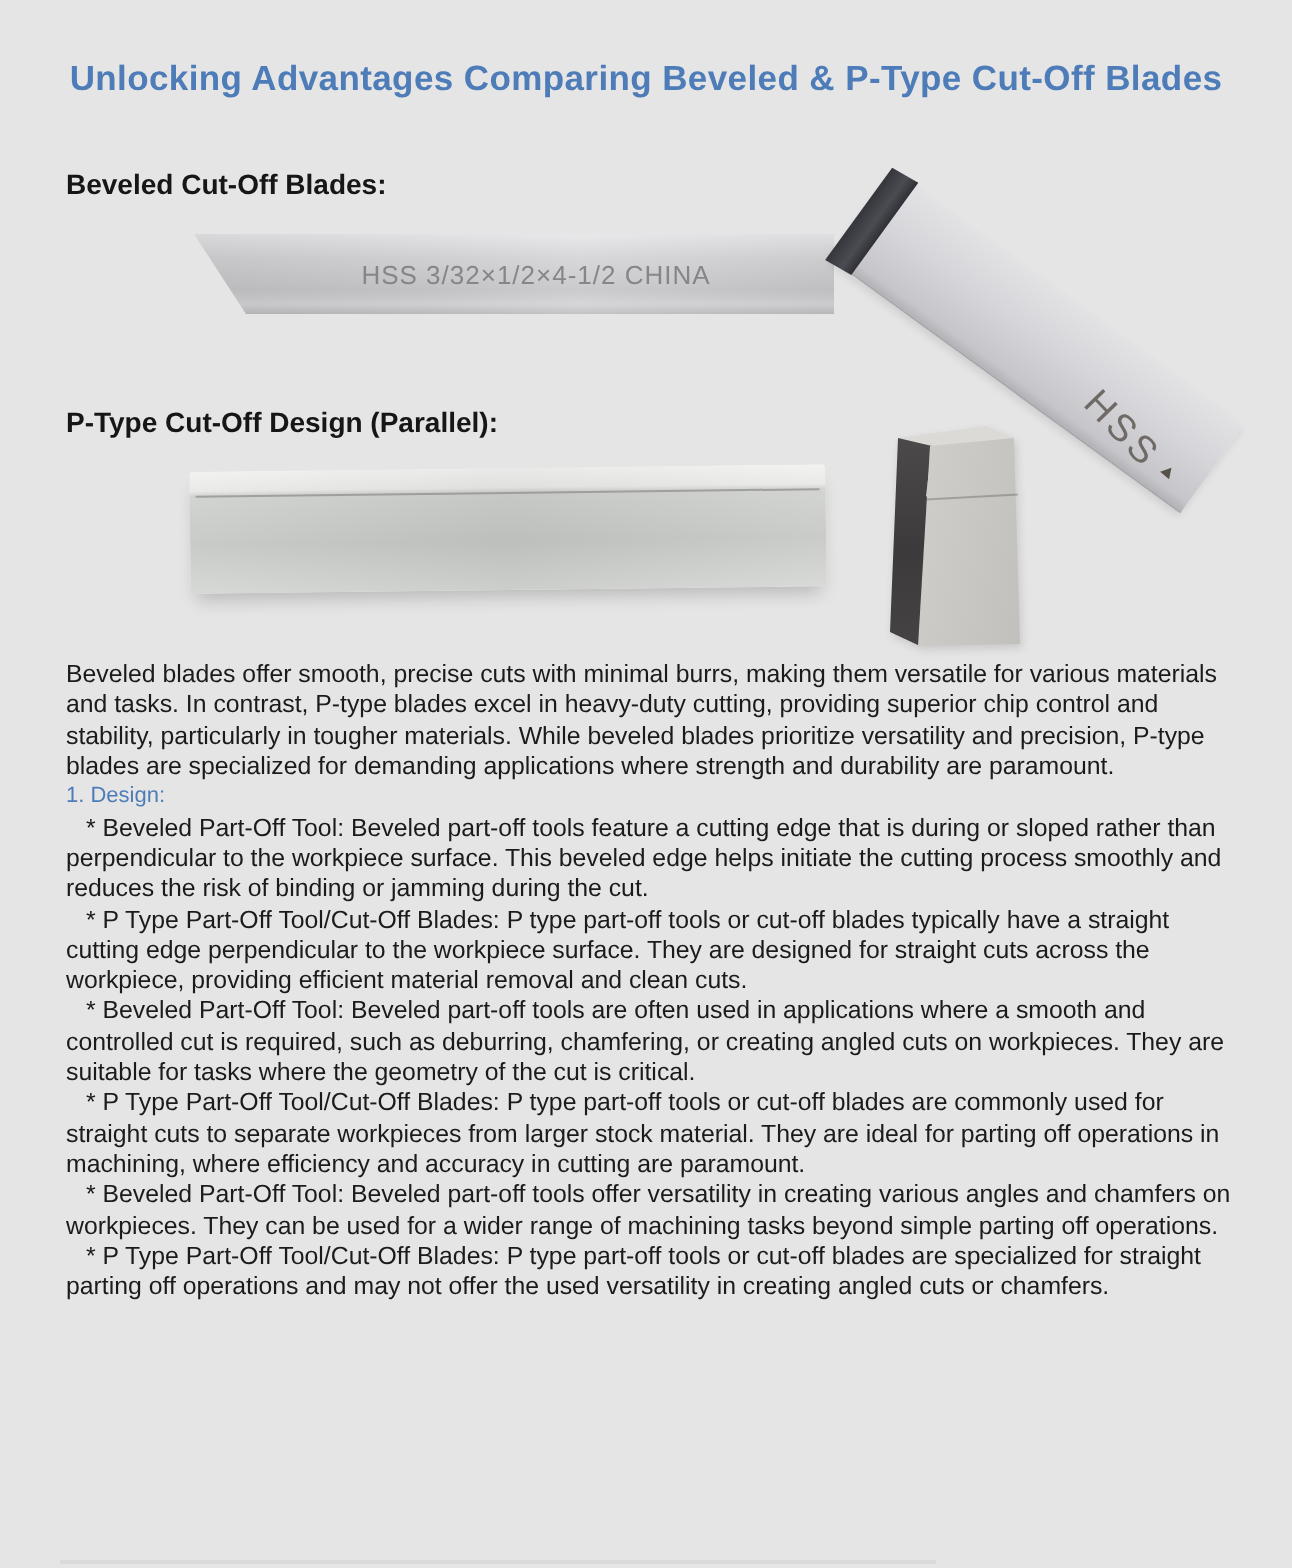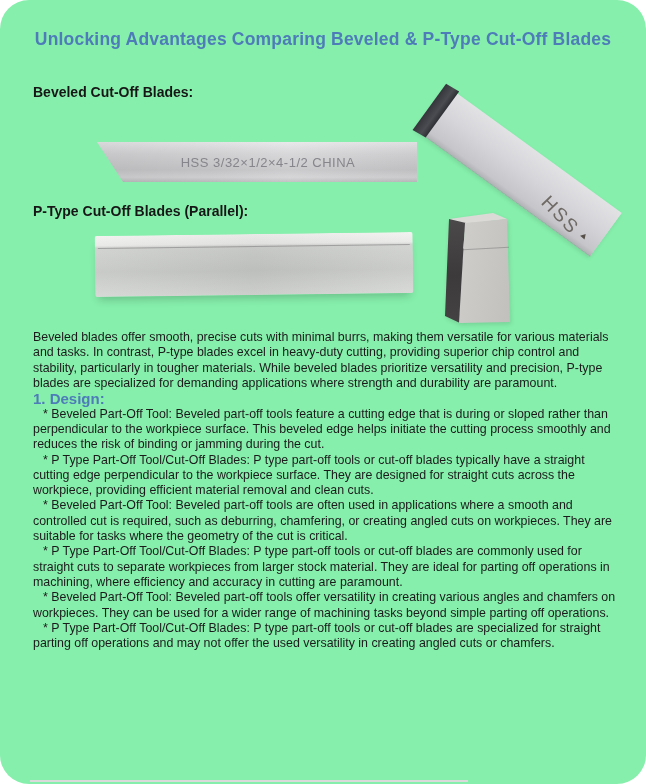--- a/index.html
+++ b/index.html
@@ -1,36 +1,36 @@
 <!DOCTYPE html>
 <html><head>
 <meta charset="utf-8">
 <style>
   html,body{margin:0;padding:0;background:#ffffff;}
   #page{
-    position:relative;width:646px;height:784px;overflow:hidden;background:#86efac;
-    font-family:"Liberation Sans",sans-serif;color:#1b1b1b;border-radius:29px;
+    position:relative;width:646px;height:784px;overflow:hidden;background:#e5e5e5;
+    font-family:"Liberation Sans",sans-serif;color:#1b1b1b;
   }
   
   .doc-title{
     position:absolute;top:29px;left:0;width:100%;text-align:center;
     font-size:17.5px;font-weight:bold;color:#4d7cb8;letter-spacing:.2px;
   }
   
   .fig-label{position:absolute;left:33px;font-size:14px;font-weight:bold;color:#161616;}
   .fig-label.beveled{top:84px;}
   .fig-label.ptype{top:203px;}
   
   .beveled-blade{
     position:absolute;left:97px;top:117px;width:320px;height:40px;
     clip-path:polygon(0 0,100% 0,100% 100%,26px 100%);
     background:
       linear-gradient(90deg,rgba(0,0,0,0.06) 0%,rgba(0,0,0,0.02) 35%,rgba(255,255,255,0.10) 60%,rgba(0,0,0,0.03) 100%),
       linear-gradient(180deg,#e6e6e8 0%,#d3d3d5 30%,#c5c5c7 70%,#d2d2d4 88%,#bcbcbe 100%);
-    display:flex;align-items:center;justify-content:center;margin-top:25px;
+    display:flex;align-items:center;justify-content:center;
   }
   .blade-marking{
     font-size:13px;color:#85858b;letter-spacing:.5px;padding-left:22px;white-space:nowrap;
   }
   
   .corner-wrap{position:absolute;left:0;top:0;width:646px;height:784px;pointer-events:none;}
   .corner-blade{
     position:absolute;left:447px;top:86px;width:216px;height:53px;
     transform:rotate(36deg);transform-origin:left top;
     background:linear-gradient(180deg,#e2e2e5 0%,#d6d6da 45%,#c6c6ca 90%,#b3b3b7 100%);
@@ -83,21 +83,21 @@
     position:absolute;left:26px;top:43px;width:46px;height:1px;background:rgba(80,80,80,0.35);
     transform:rotate(-3deg);
   }
   
   .body-flow{
     position:absolute;left:33px;top:330px;width:583px;
     font-size:12.4px;line-height:15.3px;color:#1b1b1b;
   }
   .body-flow p{margin:0;}
   .section-heading{
-    font-size:15px;font-weight:bold;color:#4d7cb8;margin:14px 0 1px 0;line-height:15.5px;
+    font-size:11px;font-weight:normal;color:#4d7cb8;margin:14px 0 1px 0;line-height:15.5px;
   }
   .item{text-indent:10px;}
   .item-label{font-weight:normal;}
   .bottom-divider{position:absolute;left:30px;top:780px;width:438px;height:2px;background:#dadada;}
 </style>
 </head>
 <body>
 
 <div id="page">
 
@@ -110,21 +110,21 @@
   </div>
 
   <div class="corner-wrap">
     <div class="corner-blade">
       <span class="end-cap"></span>
       <span class="hss-marking">HSS</span>
       <span class="stamp-mark"></span>
     </div>
   </div>
 
-  <div class="fig-label ptype">P-Type Cut-Off Blades (Parallel):</div>
+  <div class="fig-label ptype">P-Type Cut-Off Design (Parallel):</div>
 
   <div class="ptype-blade">
     <span class="edge-line"></span>
   </div>
 
   <div class="pblock">
     <span class="top-face"></span>
     <span class="side-face"></span>
     <span class="front-face"></span>
     <span class="step-line"></span>

